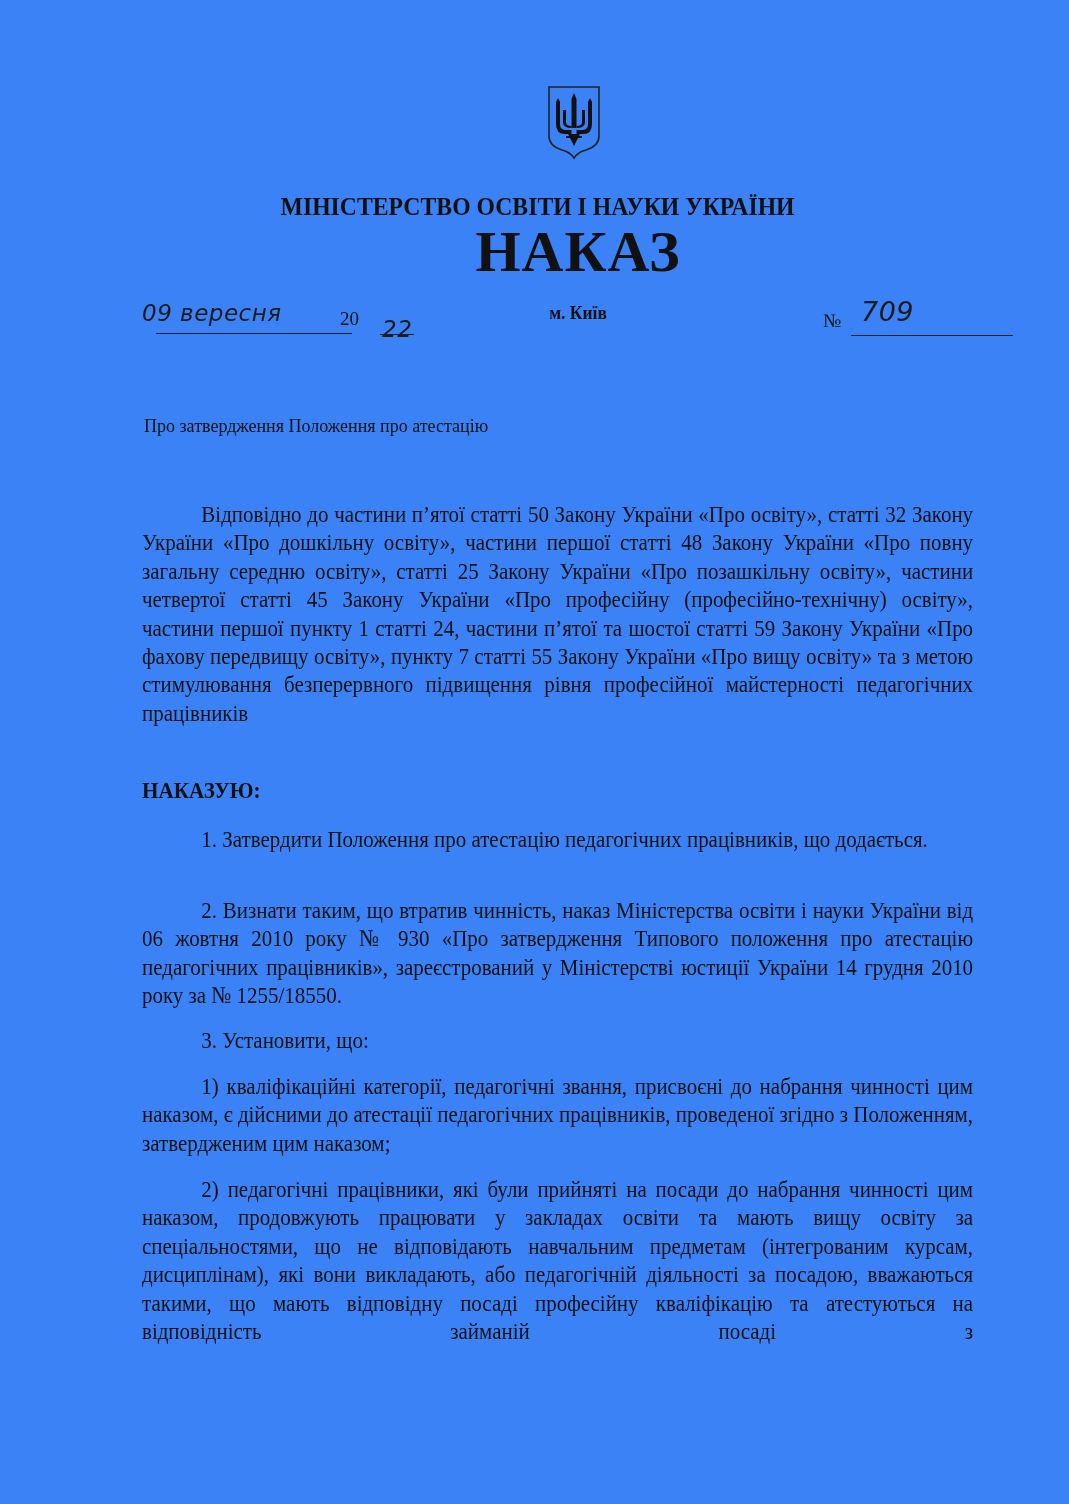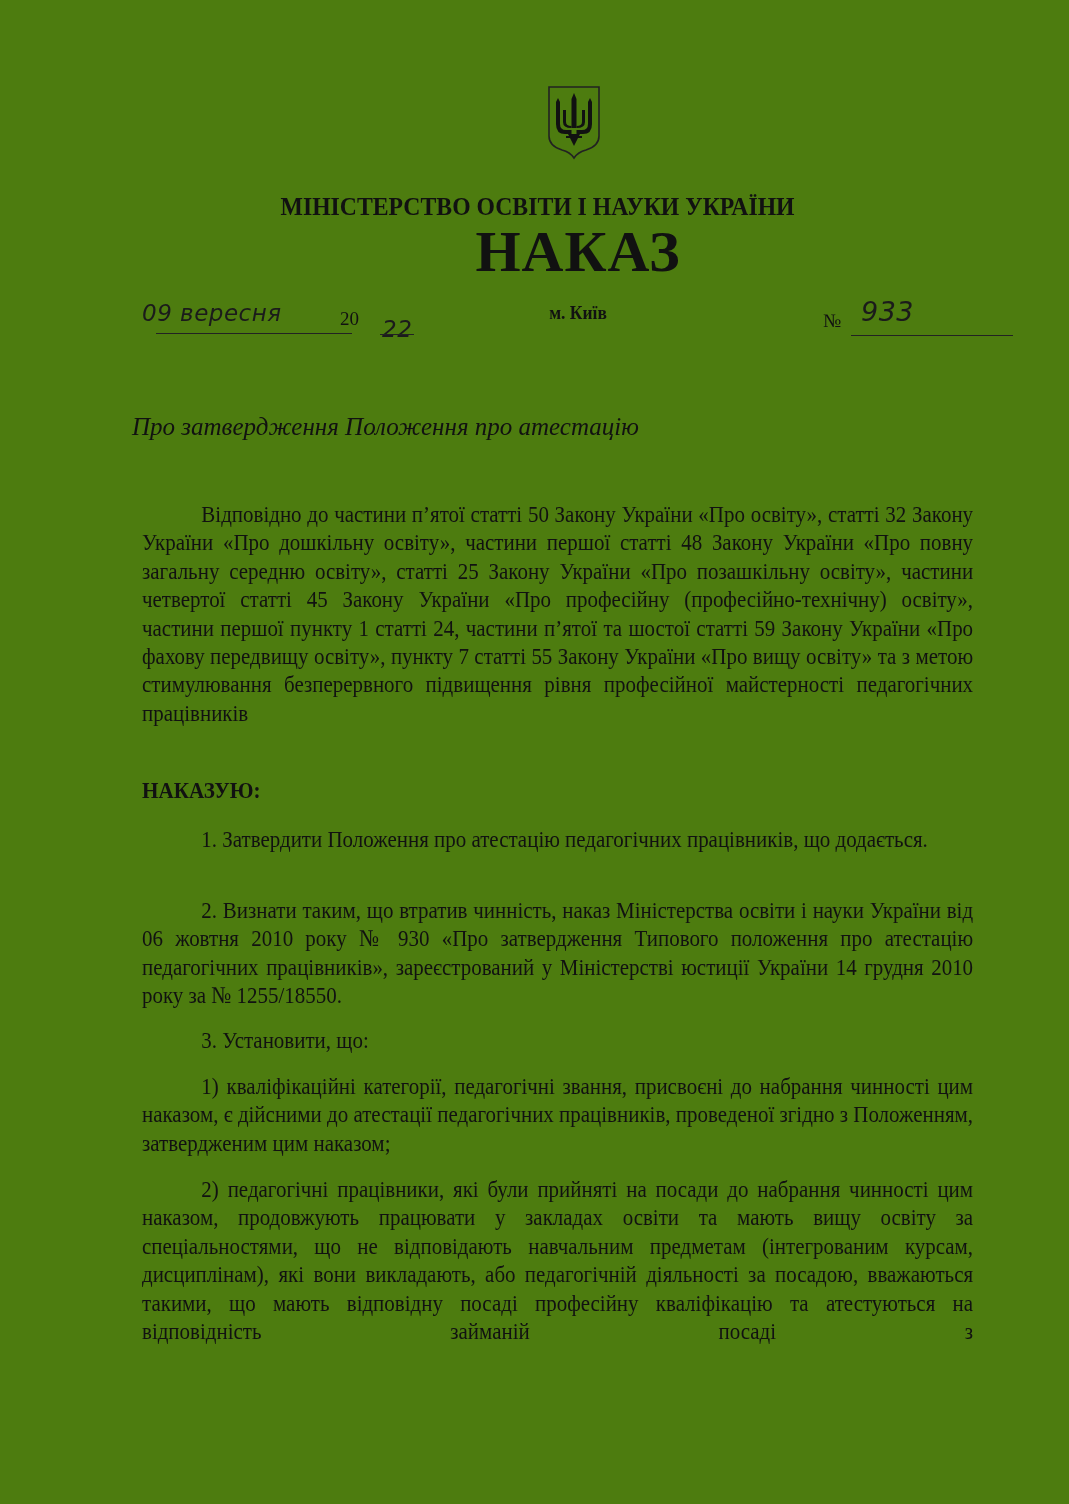--- a/index.html
+++ b/index.html
@@ -13,21 +13,21 @@
       position: relative;
       overflow: hidden;
       font-family: "Liberation Serif", "DejaVu Serif", serif;
       color: #111111;
     }
     .page {
       position: absolute;
       left: 0; top: 0;
       width: 1069px;
       height: 1504px;
-      background: #4d7c0f;
+      background: #3b82f6;
     }
     .emblem {
       position: absolute;
       left: 546px;
       top: 84px;
       width: 56px;
       height: 76px;
     }
     .ministry {
       position: absolute;
@@ -131,25 +131,24 @@
     }
     .number-underline {
       position: absolute;
       left: 28px;
       top: 35px;
       width: 162px;
       border-top: 1px solid #222;
     }
     .subject {
       position: absolute;
-      left: 132px;
+      left: 144px;
       top: 412px;
-      font-size: 25px;
+      font-size: 18px;
       line-height: 29px;
-      font-style: italic;
     }
     .body-text {
       position: absolute;
       left: 142px;
       width: 952px;
       font-size: 24px;
       line-height: 28.4px;
       text-align: justify;
       transform: scaleX(0.873);
       transform-origin: 0 0;
@@ -204,21 +203,21 @@
     <span class="date-underline-1"></span>
     <span class="date-century">20</span>
     <span class="date-year hand">22</span>
     <span class="date-underline-2"></span>
   </div>
 
   <div class="city">м. Київ</div>
 
   <div class="number-block">
     <span class="number-sign">№</span>
-    <span class="number-value hand">933</span>
+    <span class="number-value hand">709</span>
     <span class="number-underline"></span>
   </div>
 
   <div class="subject">
     <div>Про затвердження Положення про атестацію</div>
   </div>
 
   <div class="body-text" style="top:500px;">
     <p>Відповідно до частини п’ятої статті 50 Закону України «Про освіту», статті 32 Закону України «Про дошкільну освіту», частини першої статті 48 Закону України «Про повну загальну середню освіту», статті 25 Закону України «Про позашкільну освіту», частини четвертої статті 45 Закону України «Про професійну (професійно-технічну) освіту», частини першої пункту 1 статті 24, частини п’ятої та шостої статті 59 Закону України «Про фахову передвищу освіту», пункту 7 статті 55 Закону України «Про вищу освіту» та з метою стимулювання безперервного підвищення рівня професійної майстерності педагогічних працівників</p>
   </div>

